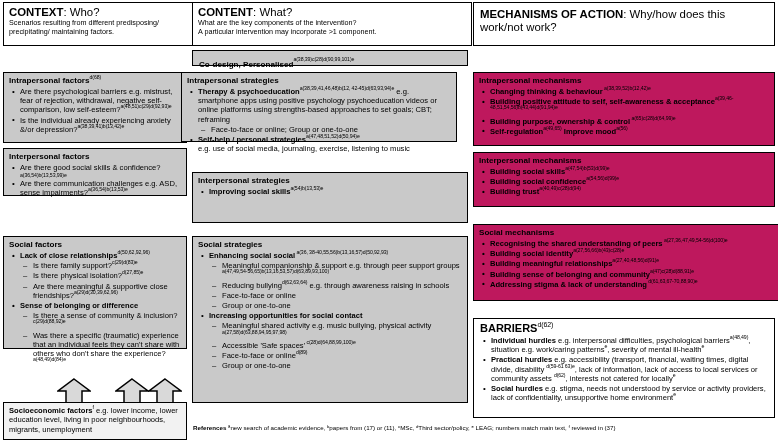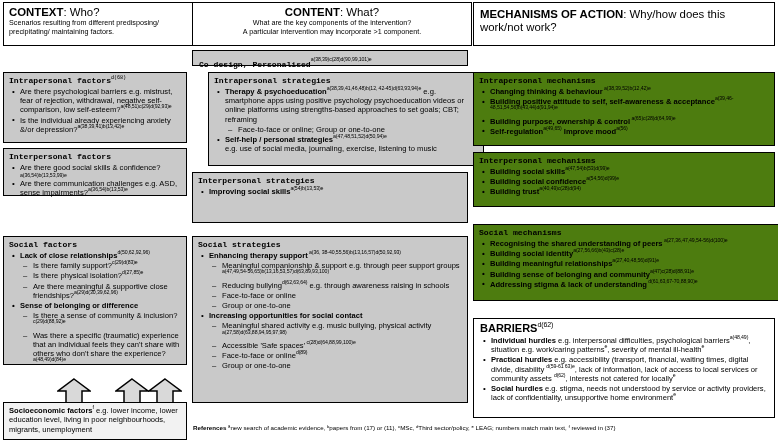--- a/index.html
+++ b/index.html
@@ -8,30 +8,30 @@
     width:778px;height:441px;
     font-family:"Liberation Sans","DejaVu Sans",sans-serif;
     color:#000;
     -webkit-font-smoothing:antialiased;
   }
   #page{position:relative;width:778px;height:441px;overflow:hidden;}
 
   .box{position:absolute;box-sizing:border-box;border:1.6px solid #000;}
   .white{background:#ffffff;}
   .grey{background:#c9c9c9;}
-  .grey-d{background:#4d7c0f;}
+  .grey-d{background:#be185d;}
   .grey-l{background:#f2f2f2;}
 
   .pad{padding:3px 5px 3px 5px;}
 
   .hdr-title{font-size:11.4px;line-height:13px;font-weight:400;}
   .hdr-title b{font-weight:bold;}
   .hdr-sub{font-size:7.2px;line-height:8.6px;font-weight:400;}
 
-  .sec-title{font-weight:bold;font-size:8.1px;line-height:10px;margin:0 0 1px 0;font-family:Liberation Mono, monospace;}
+  .sec-title{font-weight:bold;font-size:8.1px;line-height:10px;margin:0 0 1px 0;}
   .sec-title-lg{font-weight:bold;font-size:11px;line-height:13px;margin:0 0 1px 0;}
 
   ul{list-style:none;margin:0;padding:0;}
   li{position:relative;font-size:7.6px;line-height:9.2px;margin:0 0 1px 0;}
 
   .l1{padding-left:11px;}
   .l1:before{content:"\2022";position:absolute;left:3px;top:-0.5px;font-size:8px;}
   .l2{padding-left:24px;}
   .l2:before{content:"\2013";position:absolute;left:14px;top:0;font-size:7.6px;}
   .b{font-weight:bold;}
@@ -52,21 +52,21 @@
 
 <div id="page">
 
   <div class="box white pad" style="left:3px;top:2px;width:200px;height:44px;">
     <div class="hdr-title">
       <b>CONTEXT</b><span>: Who?</span>
     </div>
     <div class="hdr-sub">Scenarios resulting from different predisposing/ precipitating/ maintaining factors.</div>
   </div>
 
-  <div class="box white pad" style="left:192px;top:2px;width:280px;height:44px;text-align:center;">
+  <div class="box white pad" style="left:192px;top:2px;width:280px;height:44px;">
     <div class="hdr-title">
       <b>CONTENT</b><span>: What?</span>
     </div>
     <div class="hdr-sub">What are the key components of the intervention?</div>
     <div class="hdr-sub">A particular intervention may incorporate &gt;1 component.</div>
   </div>
 
   <div class="box white" style="left:473px;top:2px;width:302px;height:44px;padding:5px 6px;">
     <div class="hdr-title">
       <b>MECHANISMS OF ACTION</b><span>: Why/how does this work/not work?</span>
@@ -88,21 +88,21 @@
   </div>
 
   <div class="box grey pad" style="left:3px;top:148px;width:184px;height:48px;">
     <div class="sec-title">Interpersonal factors</div>
     <ul>
       <li class="l1"><span>Are there good social skills &amp; confidence?</span><span class="supline">a(36,54)b(13,53,99)e</span></li>
       <li class="l1"><span>Are there communication challenges e.g. ASD, sense impairments?</span><sup>a(36,54)b(13,53)e</sup></li>
     </ul>
   </div>
 
-  <div class="box grey pad" style="left:3px;top:236px;width:184px;height:129px;">
+  <div class="box grey pad" style="left:3px;top:236px;width:184px;height:113px;">
     <div class="sec-title">Social factors</div>
     <ul>
       <li class="l1 b"><span>Lack of close relationships</span><sup>d(50,62,92,96)</sup></li>
       <li class="l2"><span>Is there family support?</span><sup>c(29)d(83)e</sup></li>
       <li class="l2"><span>Is there physical isolation?</span><sup>d(27,85)e</sup></li>
       <li class="l2"><span>Are there meaningful &amp; supportive close friendships?</span><sup>a(29)d(30,39,62,96)</sup></li>
       <li class="l1 b"><span>Sense of belonging or difference</span></li>
       <li class="l2"><span>Is there a sense of community &amp; inclusion?</span><sup>c(29)d(88,92)e</sup></li>
       <li class="l2"><span>Was there a specific (traumatic) experience that an individual feels they can't share with others who don't share the experience?</span><sup>a(48,49)d(84)e</sup></li>
     </ul>
@@ -123,40 +123,40 @@
         <polygon points="17,1 33,13 25,13 25,25 9,25 9,13 1,13" fill="#d9d9d9" stroke="#000" stroke-width="1.5"></polygon>
       </svg>
   </div>
 
   <div class="box grey-l" style="left:3px;top:402px;width:184px;height:38px;padding:3px 5px;">
     <div class="free">
       <b>Socioeconomic factors</b><sup>f</sup><span> e.g. lower income, lower education level, living in poor neighbourhoods, migrants, unemployment</span>
     </div>
   </div>
 
-  <div class="box grey pad" style="left:208px;top:72px;width:276px;height:94px;">
+  <div class="box grey pad" style="left:181px;top:72px;width:276px;height:70px;">
     <div class="sec-title">Intrapersonal strategies</div>
     <ul>
       <li class="l1"><b>Therapy &amp; psychoeducation</b><sup>a(38,39,41,46,48)b(12, 42-45)d(63,93,94)e</sup><span> e.g. smartphone apps using positive psychology psychoeducation videos or online platforms using strengths-based approaches to set goals; CBT; reframing</span></li>
       <li class="l2"><span>Face-to-face or online; Group or one-to-one</span></li>
       <li class="l1"><b>Self-help / personal strategies</b><sup>a(47,48,51,52)d(50,94)e</sup><br><span>e.g. use of social media, journaling, exercise, listening to music</span></li>
     </ul>
   </div>
 
   <div class="box grey pad" style="left:192px;top:172px;width:276px;height:51px;">
     <div class="sec-title">Interpersonal strategies</div>
     <ul>
       <li class="l1"><b>Improving social skills</b><sup>a(54)b(13,53)e</sup></li>
     </ul>
   </div>
 
   <div class="box grey pad" style="left:192px;top:236px;width:276px;height:167px;">
     <div class="sec-title">Social strategies</div>
     <ul>
-      <li class="l1"><b>Enhancing therapy support</b><sup> a(36, 38-40,55,56)b(13,16,57)d(50,92,93)</sup></li>
+      <li class="l1"><b>Enhancing social social</b><sup> a(36, 38-40,55,56)b(13,16,57)d(50,92,93)</sup></li>
       <li class="l2"><span>Meaningful companionship &amp; support e.g. through peer support groups</span><sup> a(47,49,54-56,65)b(13,16,53,57)d(63,89,93,100)</sup></li>
       <li class="l2"><span>Reducing bullying</span><sup>d(62,63,64)</sup><span> e.g. through awareness raising in schools</span></li>
       <li class="l2"><span>Face-to-face or online</span></li>
       <li class="l2"><span>Group or one-to-one</span></li>
       <li class="l1"><b>Increasing opportunities for social contact</b></li>
       <li class="l2"><span>Meaningful shared activity e.g. music bullying, physical activity</span><sup> a(27,58)d(63,88,94,95,97,98)</sup></li>
       <li class="l2"><span>Accessible 'Safe spaces'</span><sup> c(28)d(64,88,99,100)e</sup></li>
       <li class="l2"><span>Face-to-face or online</span><sup>d(89)</sup></li>
       <li class="l2"><span>Group or one-to-one</span></li>
     </ul>

